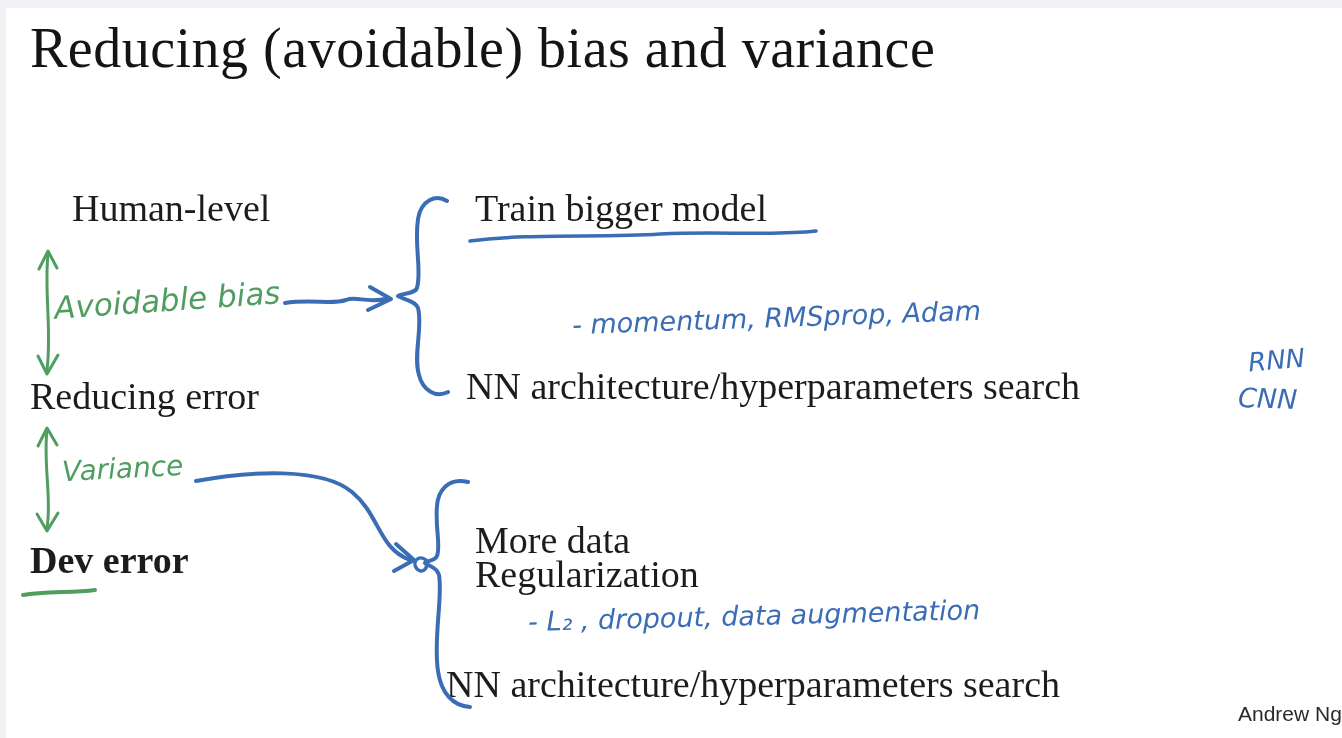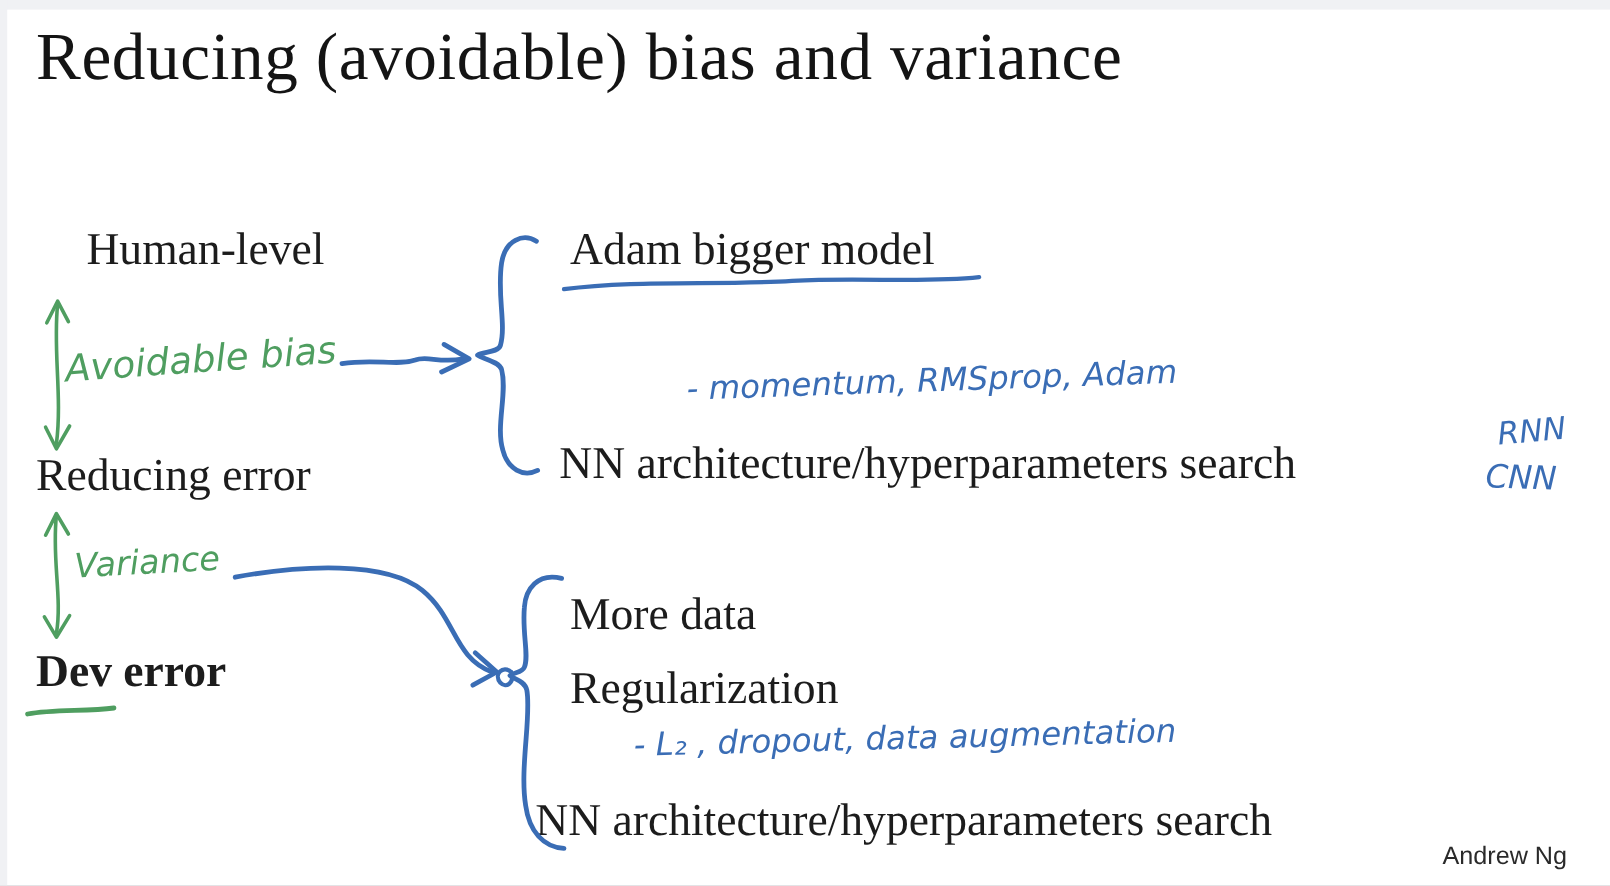--- a/index.html
+++ b/index.html
@@ -19,21 +19,21 @@
     font-size:56px;letter-spacing:0.5px;
     color:#141414;
   }
   .level-label{font-size:38px;}
   .remedy{font-size:38px;}
   .hw{font-family:"DejaVu Sans", sans-serif;font-style:italic;}
   .hw-green{color:#4f9e60;}
   .hw-blue{color:#3a6db5;}
   .author{
     font-family:"Liberation Sans", sans-serif;
-    font-size:21px;color:#2a2a2a;
+    font-size:21px;color:#2a2a2a;margin-left:36px;
   }
   svg.overlay{position:absolute;left:0;top:0;pointer-events:none;}
   .stroke-green{stroke:#4f9e60;fill:none;stroke-linecap:round;stroke-linejoin:round;}
   .stroke-blue{stroke:#3a6db5;fill:none;stroke-linecap:round;stroke-linejoin:round;}
 </style>
 </head>
 <body>
 
 <div class="slide">
   <div class="edge-top"></div>
@@ -41,27 +41,27 @@
 
   <div class="abs title">Reducing (avoidable) bias and variance</div>
 
   <div class="abs level-label" style="left:48px;top:186px;margin-left:24px;">Human-level</div>
   <div class="abs level-label" style="left:30px;top:374px;">Reducing error</div>
   <div class="abs level-label" style="left:30px;top:538px;font-weight:bold;">Dev error</div>
 
   <div class="abs hw hw-green" style="left:54px;top:282px;font-size:31px;transform:rotate(-4deg);">Avoidable bias</div>
   <div class="abs hw hw-green" style="left:62px;top:452px;font-size:28px;transform:rotate(-3deg);">Variance</div>
 
-  <div class="abs remedy" style="left:475px;top:186px;">Adam bigger model</div>
+  <div class="abs remedy" style="left:475px;top:186px;">Train bigger model</div>
   <div class="abs hw hw-blue" style="left:572px;top:302px;font-size:27px;transform:rotate(-2deg);">- momentum, RMSprop, Adam</div>
   <div class="abs remedy" style="left:466px;top:364px;">NN architecture/hyperparameters search</div>
   <div class="abs hw hw-blue" style="left:1248px;top:345px;font-size:26px;transform:rotate(-5deg);">RNN</div>
   <div class="abs hw hw-blue" style="left:1238px;top:383px;font-size:27px;transform:rotate(2deg);">CNN</div>
 
-  <div class="abs remedy" style="left:475px;top:490px;text-align:right;">More data</div>
+  <div class="abs remedy" style="left:475px;top:518px;text-align:right;">More data</div>
   <div class="abs remedy" style="left:475px;top:552px;">Regularization</div>
   <div class="abs hw hw-blue" style="left:528px;top:600px;font-size:27px;transform:rotate(-1.5deg);">- L₂ , dropout, data augmentation</div>
   <div class="abs remedy" style="left:446px;top:662px;">NN architecture/hyperparameters search</div>
 
   <div class="abs author" style="left:1202px;top:702px;">Andrew Ng</div>
 
   <svg class="overlay" width="1342" height="738" viewBox="0 0 1342 738">
 
     <g>
       <path class="stroke-green" stroke-width="3" d="M 48 254 C 44 292 52 330 47 370"></path>

